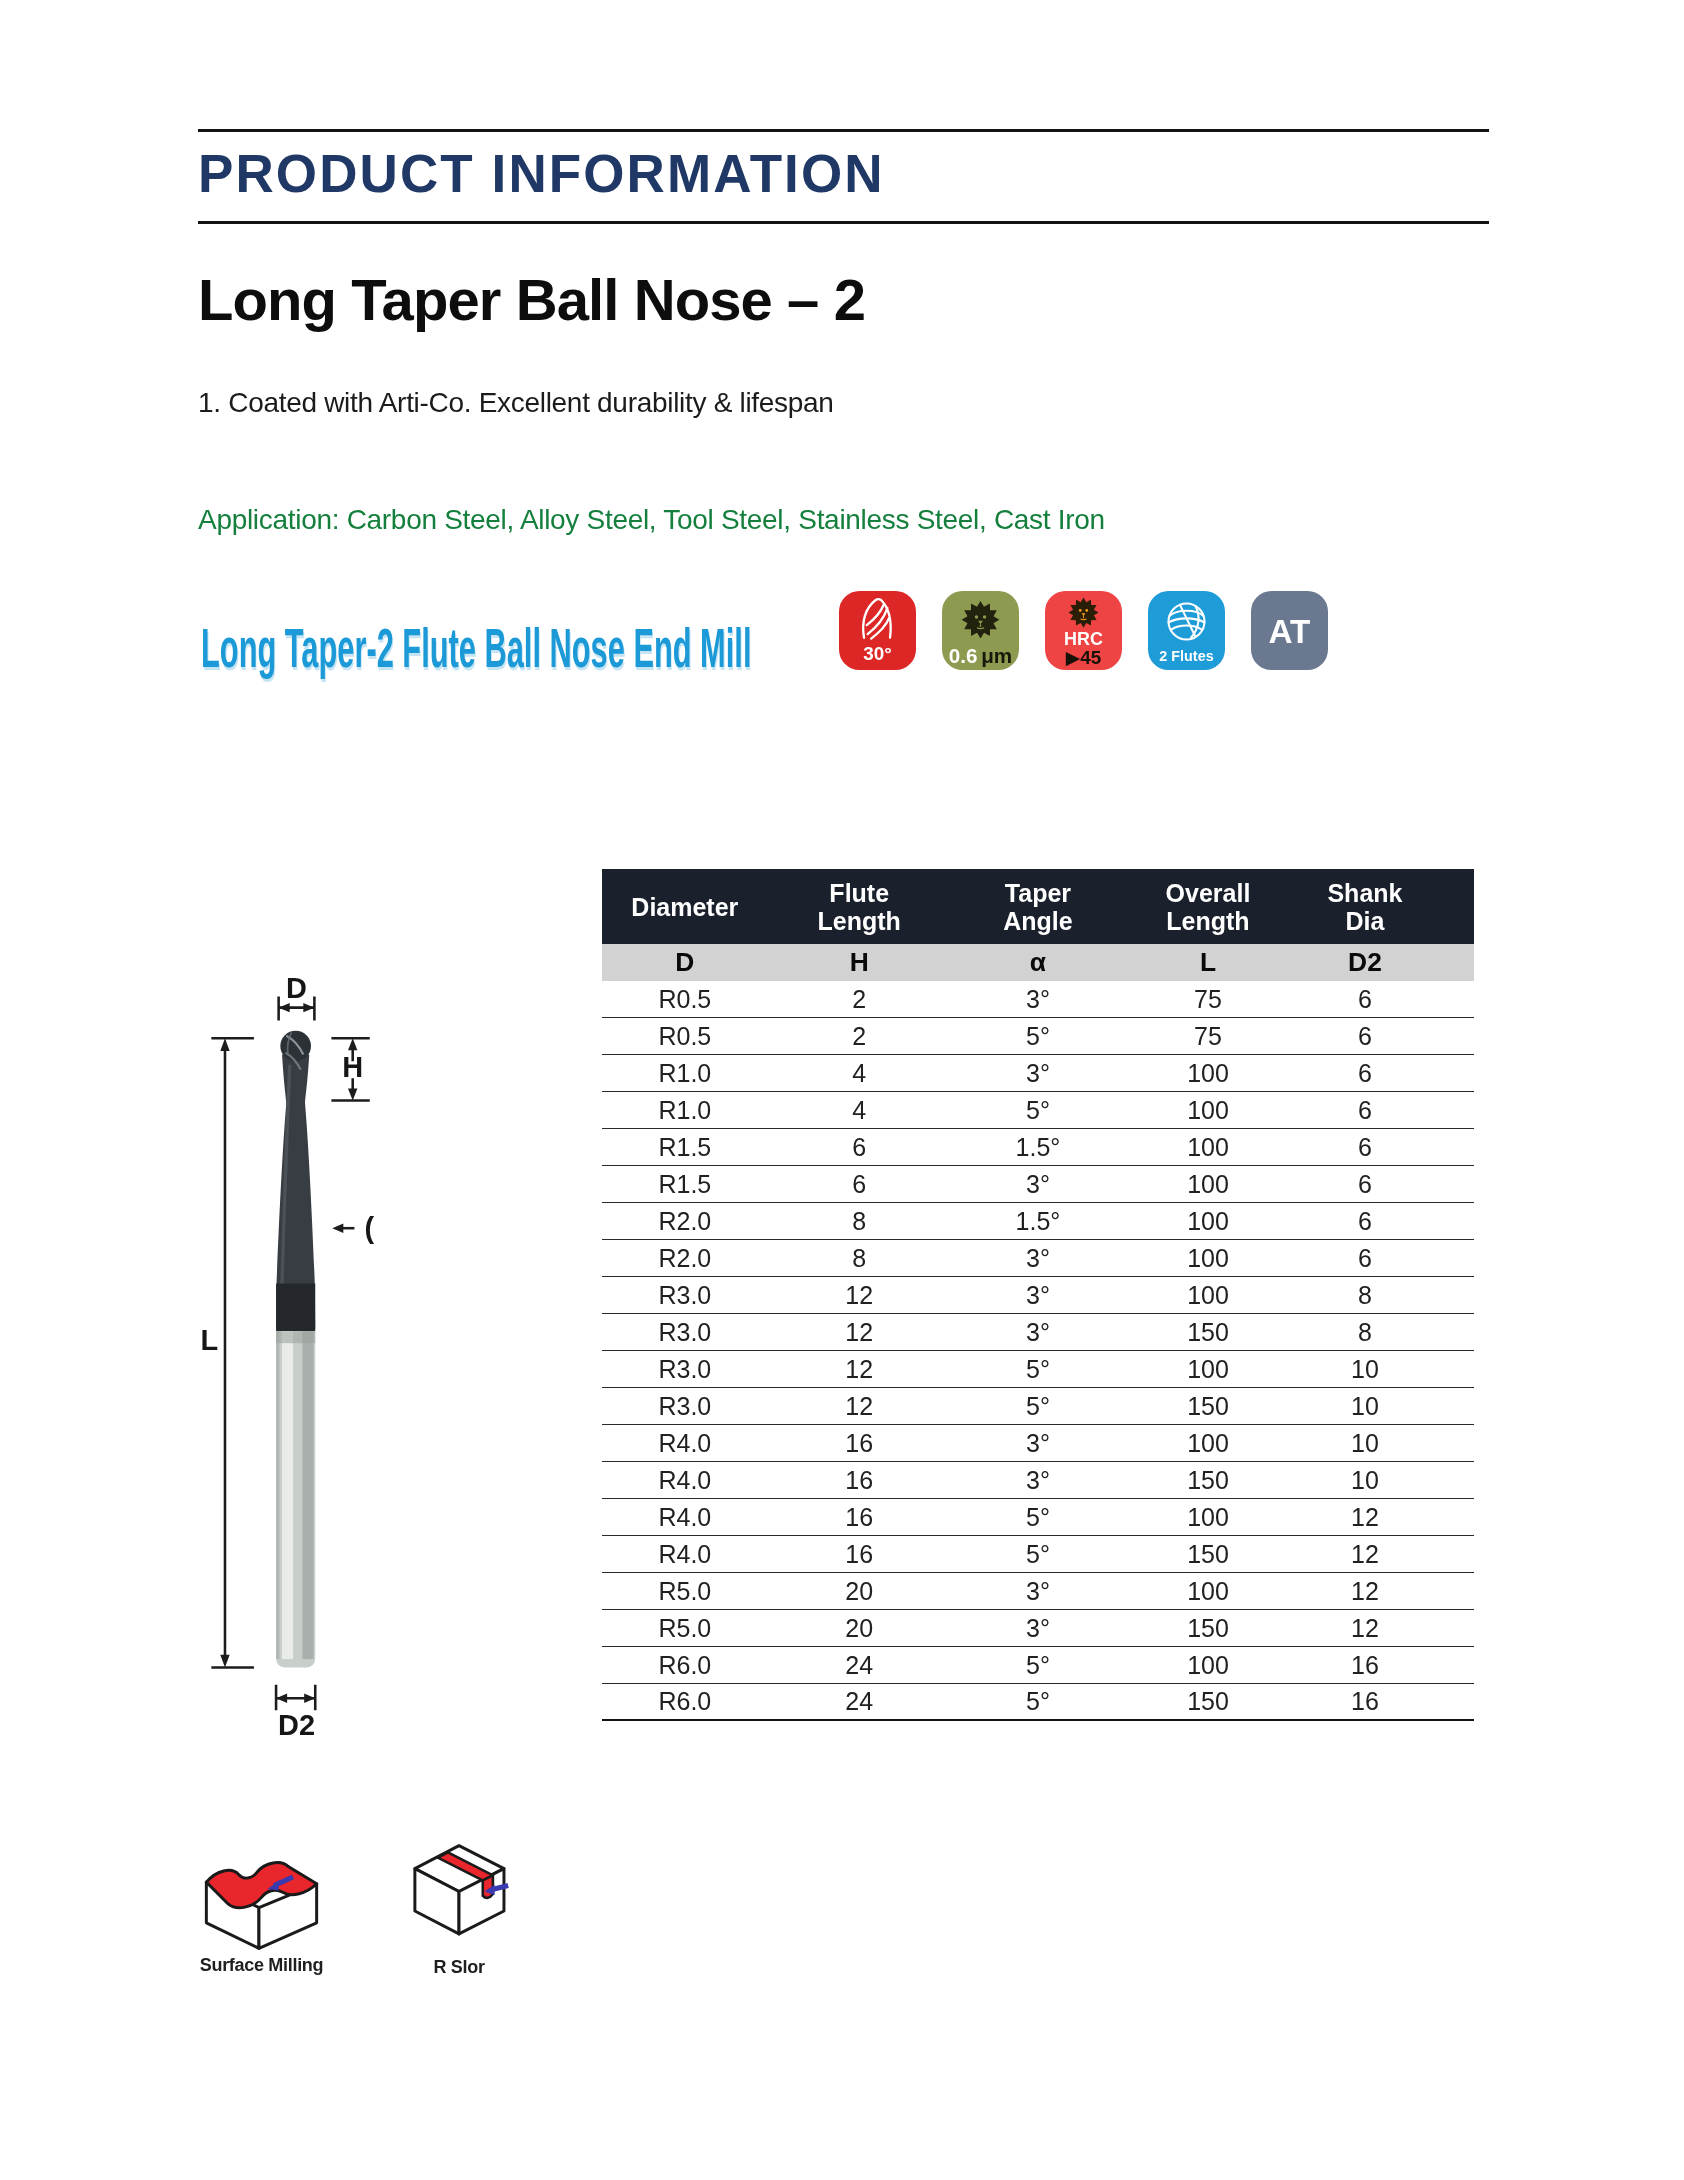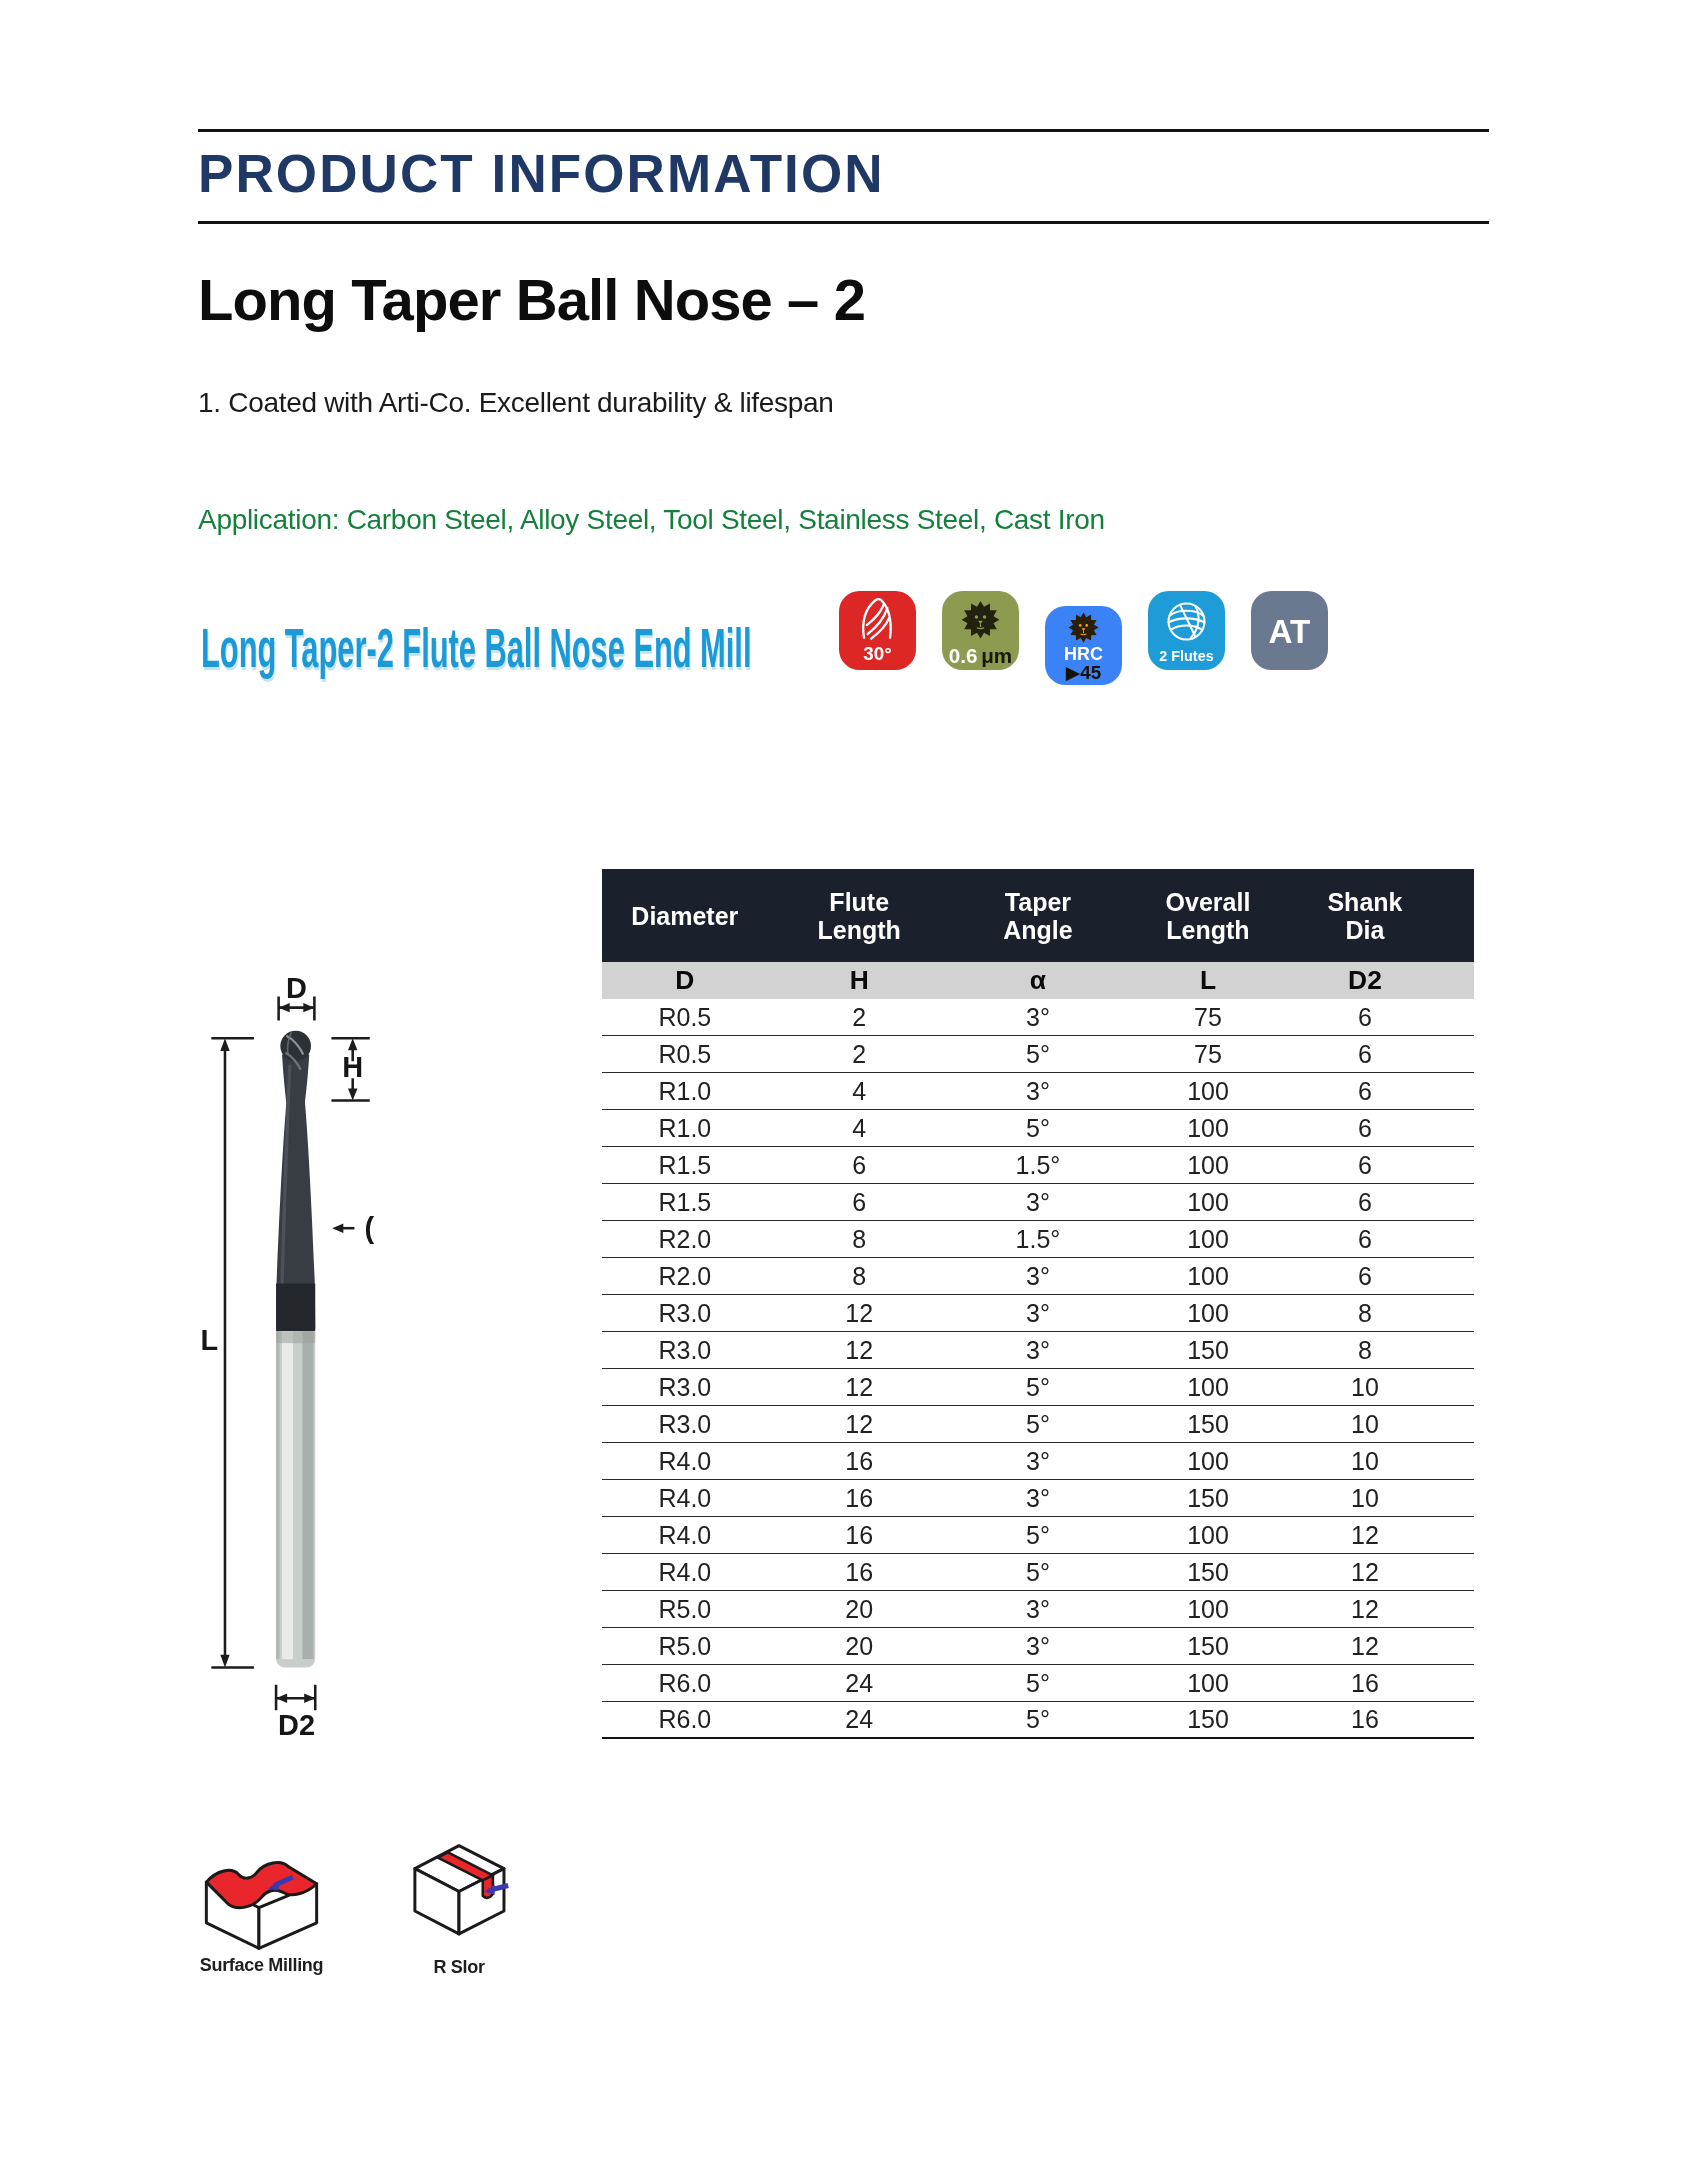--- a/index.html
+++ b/index.html
@@ -15,21 +15,21 @@
     transform:scaleX(0.55);transform-origin:0 50%;letter-spacing:0;
     text-shadow:1.7px 2.6px 0 rgba(150,205,235,.55);}
   .badges{position:absolute;left:839px;top:591px;display:flex;gap:26px;}
   .badge{width:77px;height:79px;border-radius:20.4px;position:relative;overflow:hidden;}
   .badge svg{position:absolute;left:0;top:0;width:100%;height:100%;}
   svg text{font-family:"Liberation Sans","DejaVu Sans",sans-serif;}
 
   .diagram{position:absolute;left:196px;top:954px;width:247px;height:826px;}
 
   .spec-table{position:absolute;left:602px;top:869px;width:872px;}
-  .thead{display:grid;grid-template-columns:19% 21% 20% 19% 17%;height:93px;background:#1b212c;
+  .thead{display:grid;grid-template-columns:19% 21% 20% 19% 17%;height:75px;background:#1b212c;
     align-items:center;justify-items:center;color:#fff;font-size:25px;font-weight:bold;line-height:28px;text-align:center;}
   .th span{display:block;}
   .symrow{display:grid;grid-template-columns:19% 21% 20% 19% 17%;height:37px;background:#d2d2d2;
     align-items:center;justify-items:center;color:#0a0a0a;font-size:26.4px;font-weight:bold;}
   .tbody .tr{display:grid;grid-template-columns:19% 21% 20% 19% 17%;height:37px;box-sizing:border-box;
     border-bottom:1.7px solid #2b2b2b;align-items:center;justify-items:center;
     font-size:25px;color:#212121;}
   .tbody .tr:last-child{border-bottom:2.6px solid #141414;}
 
   .app-icon{position:absolute;text-align:center;}
@@ -78,21 +78,21 @@
           <circle cx="4.5" cy="-3" r="1.9" fill="#8d9b50"></circle>
           <path d="M-2.6,1 L2.6,1 L0,5 Z" fill="#8d9b50"></path>
           <path d="M0,5 L0,8 M-4,9 Q0,11 4,9" stroke="#8d9b50" stroke-width="1.4" fill="none"></path>
         </g>
         <text x="42" y="80" text-anchor="middle" font-weight="bold" font-size="23">
           <tspan fill="#ffffff">0.6</tspan><tspan fill="#17170a" dx="4">μm</tspan>
         </text>
       </svg>
     </div>
 
-    <div class="badge" style="background: #3b82f6; margin-top: 15px;">
+    <div class="badge" style="background: #ef4444;">
       <svg viewBox="0 0 84 88">
         <g transform="translate(42,24) scale(0.8)">
           <polygon fill="#2a1f06" points="21,0 14.5,3.9 18.2,10.5 10.6,10.6 10.5,18.2 3.9,14.5 0,21 -3.9,14.5 -10.5,18.2 -10.6,10.6 -18.2,10.5 -14.5,3.9 -21,0 -14.5,-3.9 -18.2,-10.5 -10.6,-10.6 -10.5,-18.2 -3.9,-14.5 0,-21 3.9,-14.5 10.5,-18.2 10.6,-10.6 18.2,-10.5 14.5,-3.9"></polygon>
           <circle r="12.5" fill="#2a1f06"></circle>
           <circle cx="-4.5" cy="-3" r="1.9" fill="#f6a21a"></circle>
           <circle cx="4.5" cy="-3" r="1.9" fill="#f6a21a"></circle>
           <path d="M-2.6,1 L2.6,1 L0,5 Z" fill="#f6a21a"></path>
           <path d="M0,5 L0,8 M-4,9 Q0,11 4,9" stroke="#f6a21a" stroke-width="1.4" fill="none"></path>
         </g>
         <text x="42" y="60" text-anchor="middle" font-size="20" font-weight="bold" fill="#ffffff">HRC</text>

